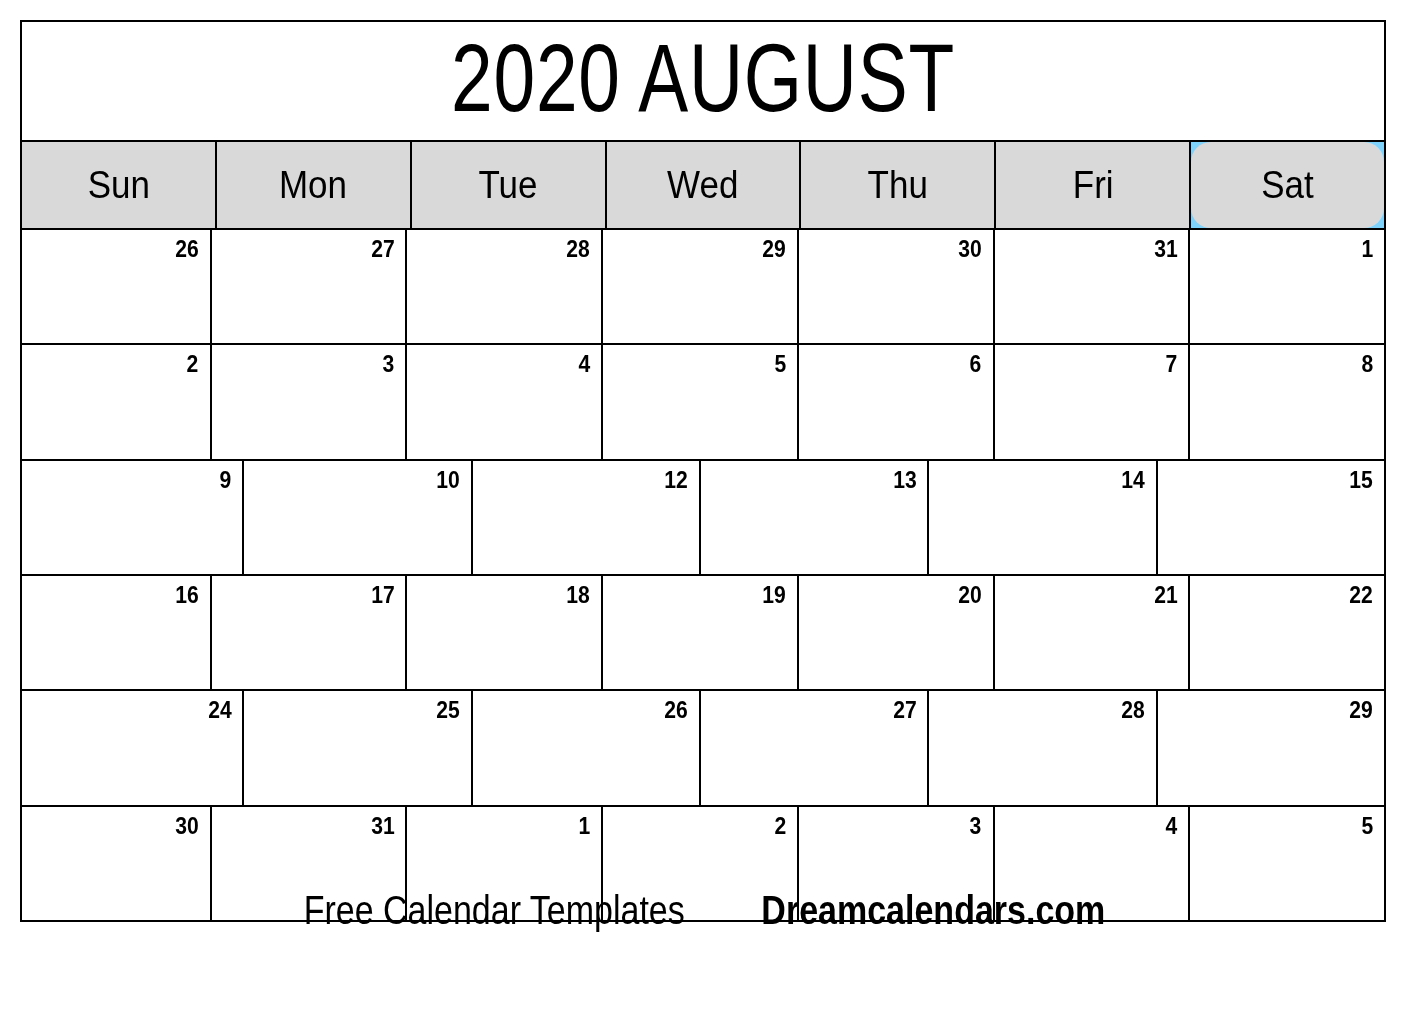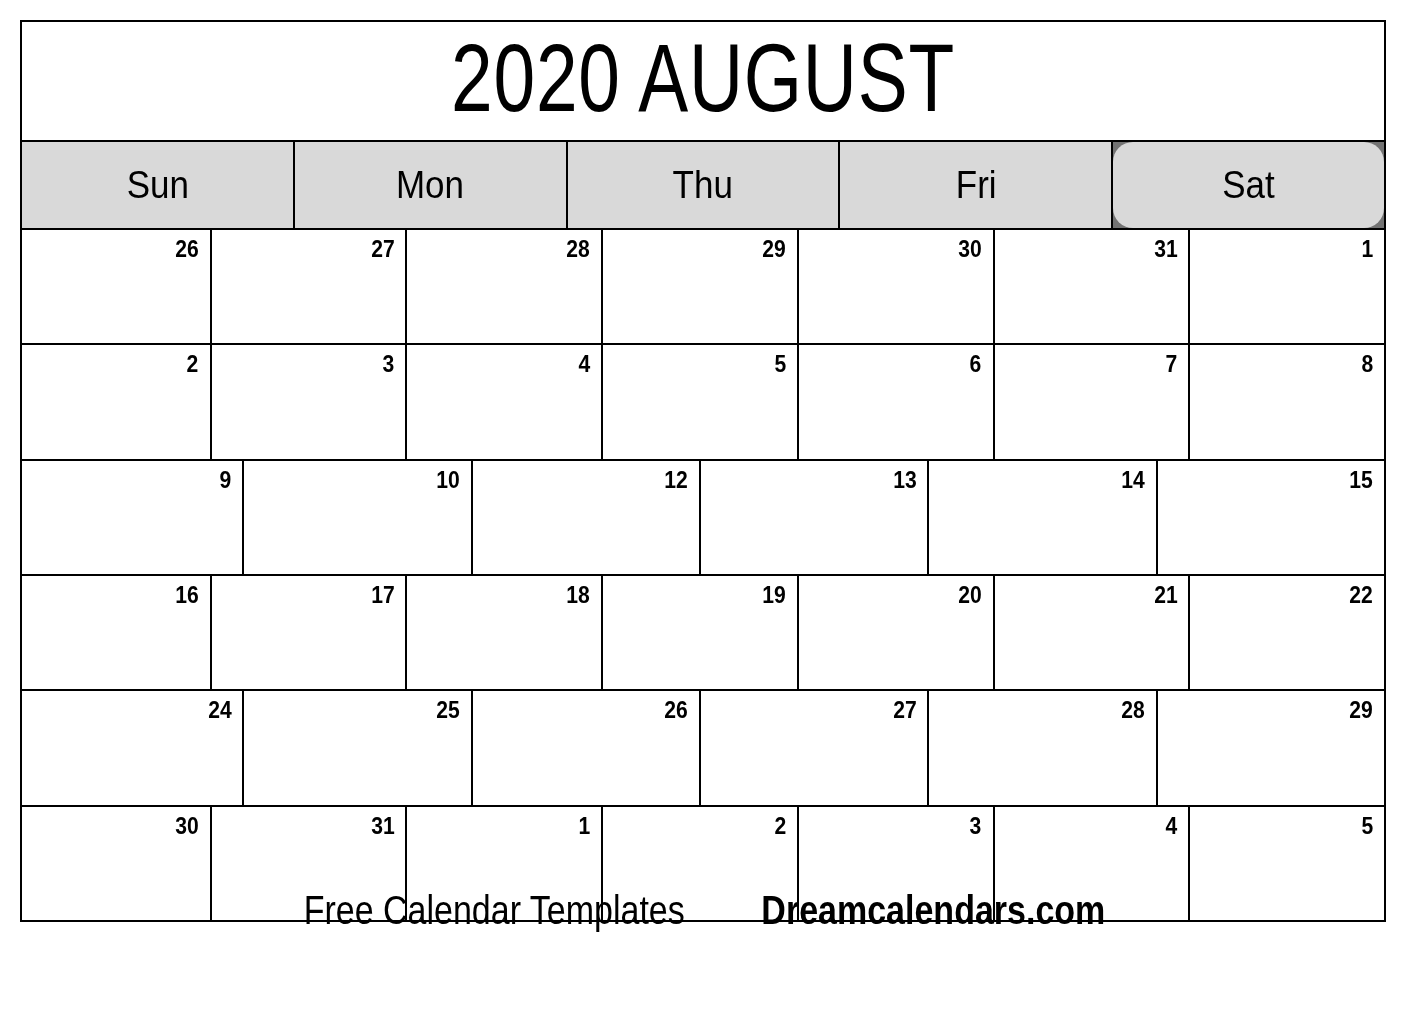--- a/index.html
+++ b/index.html
@@ -61,21 +61,21 @@
     white-space: nowrap;
     color: #000000;
     padding-bottom: 6px;
   }
 
   
   .weekday-row {
     flex: 0 0 88px;
     height: 88px;
     display: flex;
-    background: #737373;
+    background: #7dd3fc;
     box-sizing: border-box;
     border-bottom: 2px solid #000000;
   }
   .weekday-cell {
     flex: 1 1 0;
     box-sizing: border-box;
     border-right: 2px solid #000000;
     display: flex;
     align-items: center;
     justify-content: center;
@@ -175,20 +175,26 @@
     </div>
 
     <div class="weekday-row">
         <div class="weekday-cell">
           <span class="weekday-label">Sun</span>
         </div>
         <div class="weekday-cell">
           <span class="weekday-label">Mon</span>
         </div>
         <div class="weekday-cell">
+          <span class="weekday-label">Tue</span>
+        </div>
+        <div class="weekday-cell">
+          <span class="weekday-label">Wed</span>
+        </div>
+        <div class="weekday-cell">
           <span class="weekday-label">Thu</span>
         </div>
         <div class="weekday-cell">
           <span class="weekday-label">Fri</span>
         </div>
         <div class="weekday-cell">
           <span class="weekday-label">Sat</span>
         </div>
       </div>
 

